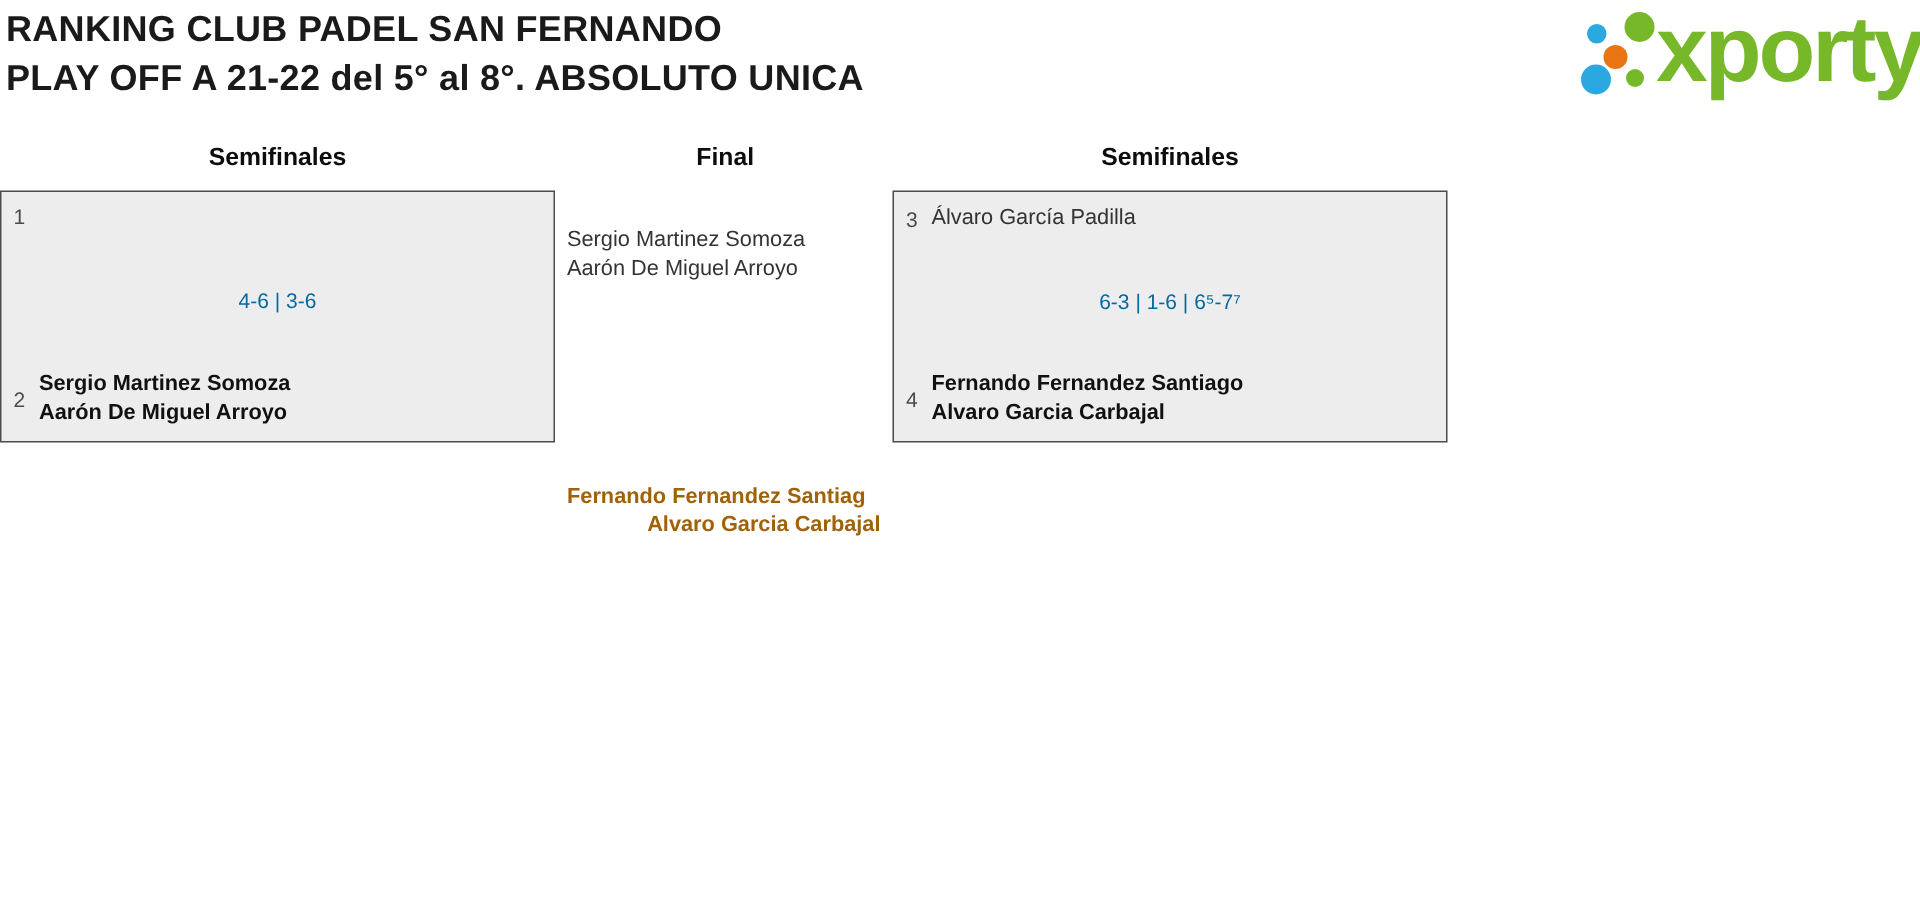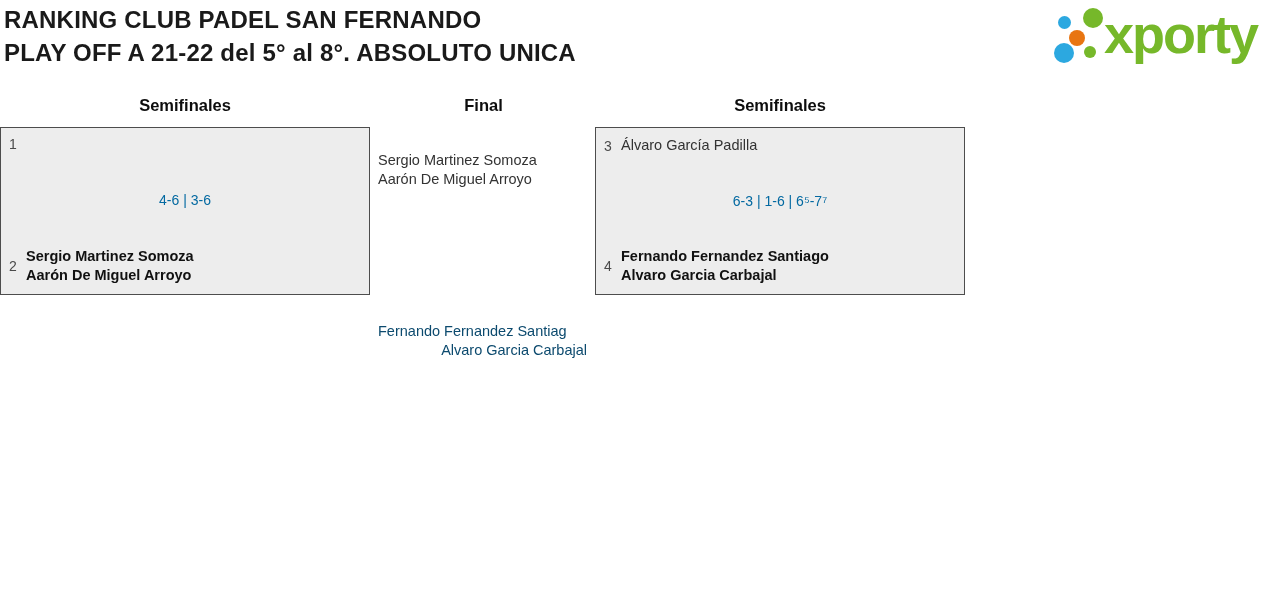--- a/index.html
+++ b/index.html
@@ -5,38 +5,38 @@
   html,body{margin:0;padding:0;background:#ffffff;}
   body{width:1280px;height:613px;position:relative;font-family:"Liberation Sans",sans-serif;overflow:hidden;}
   #screen{position:absolute;inset:0;width:1280px;height:613px;background:#ffffff;}
 
   
   .title-block{position:absolute;left:4px;top:3px;}
   .title-line{font-size:24px;font-weight:700;color:#1a1a1a;line-height:33px;letter-spacing:0.2px;white-space:nowrap;}
 
   
   .dot{position:absolute;border-radius:50%;}
-  .brand-word{position:absolute;left:1104px;top:5px;font-size:54px;font-weight:700;letter-spacing:-2px;color:#76b82a;line-height:58px;}
+  .brand-word{position:absolute;left:1104px;top:5px;font-size:62px;font-weight:700;letter-spacing:-2px;color:#76b82a;line-height:58px;}
 
   
   .round-header{position:absolute;top:96px;text-align:center;font-size:16.5px;font-weight:700;color:#0d0d0d;}
 
   
   .match-box{position:absolute;top:127px;width:370px;height:168px;background:#ededed;border:1px solid #4d4d4d;box-sizing:border-box;display:flex;flex-direction:column;}
   .team-row{display:flex;align-items:center;padding:0 8px;}
   .team-row.top{padding-top:8px;}
   .team-row.bottom{padding-bottom:9px;}
   .seed{width:17px;flex:0 0 17px;font-size:14px;color:#4a4a4a;text-align:left;}
   .names{font-size:14.5px;line-height:19px;color:#333333;}
   .names.winner{font-weight:700;color:#111111;}
   .score-line{flex:1;display:flex;align-items:center;justify-content:center;font-size:14px;color:#0369a1;}
 
   
   .final-team{position:absolute;left:378px;top:151px;font-size:14.5px;line-height:19px;color:#333333;}
-  .winner-block{position:absolute;left:378px;top:322px;width:209px;overflow:hidden;font-size:14.5px;line-height:19px;color:#0c4a6e;}
+  .winner-block{position:absolute;left:378px;top:322px;width:209px;overflow:hidden;font-size:14.5px;line-height:19px;color:#a16207;font-weight:bold;}
   .winner-line1{white-space:nowrap;overflow:hidden;text-align:left;}
   .winner-line2{white-space:nowrap;text-align:right;}
 </style>
 </head>
 <body>
 
 <div id="screen">
 
   <div class="title-block">
     <div class="title-line">RANKING CLUB PADEL SAN FERNANDO</div>

